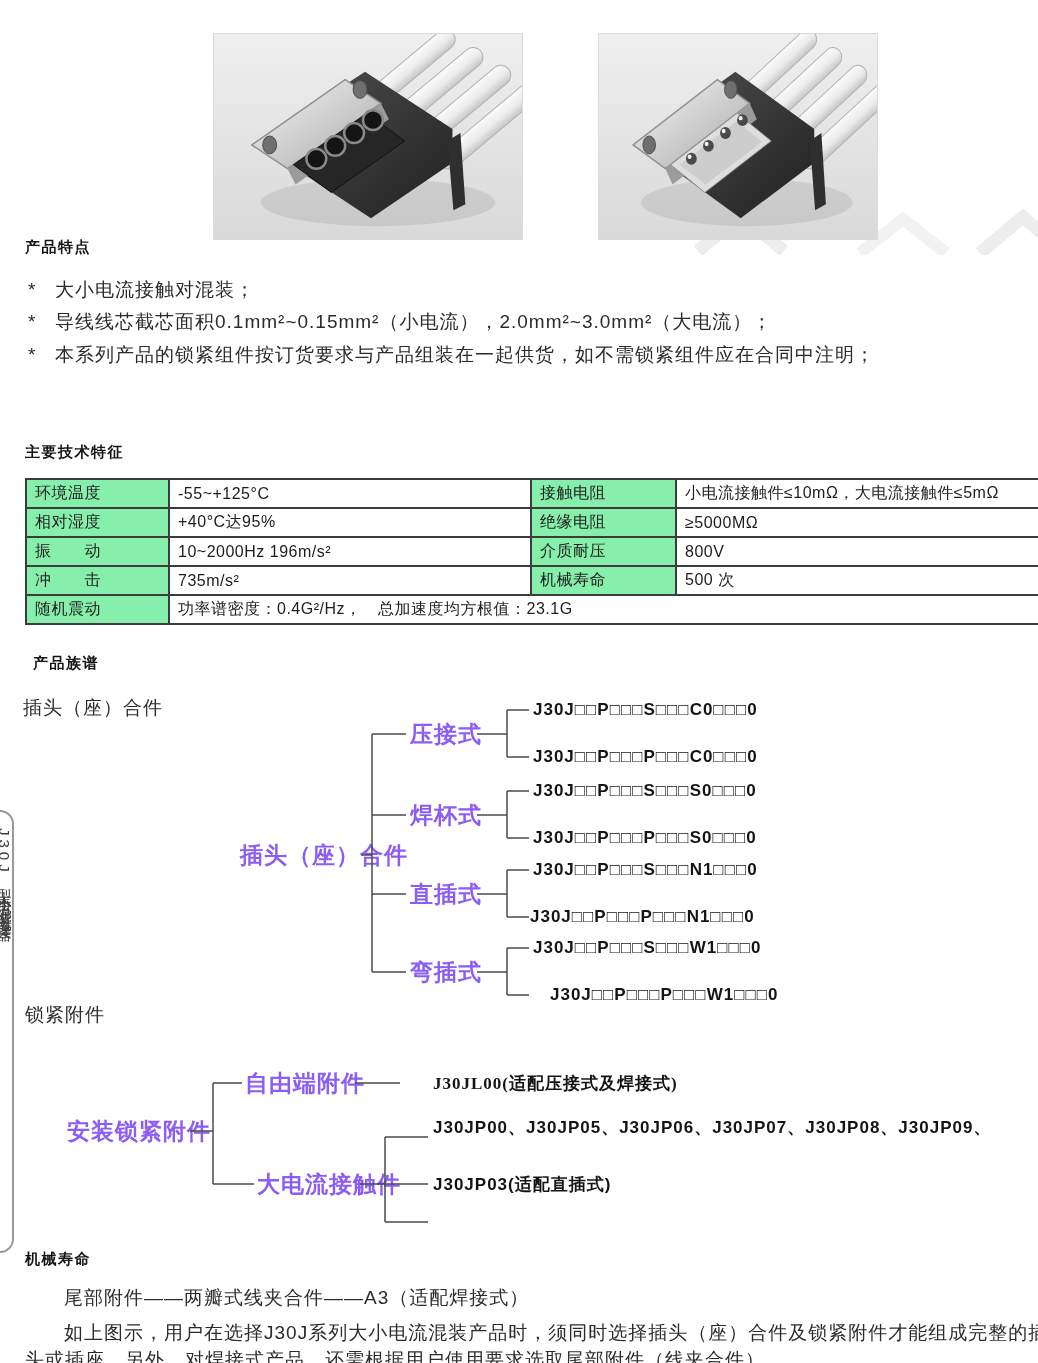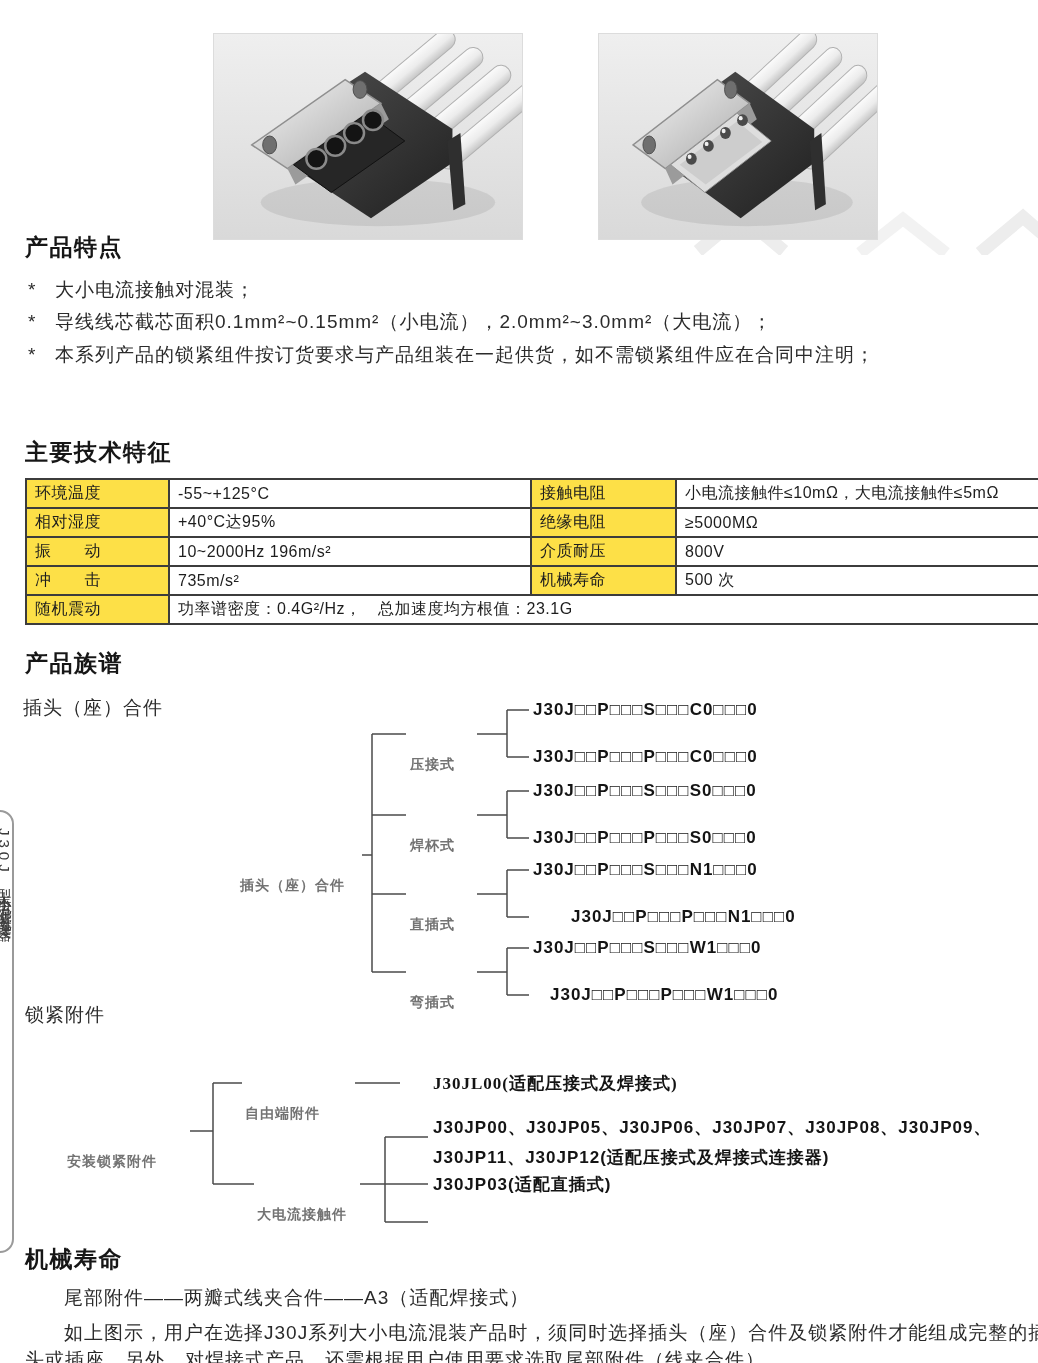--- a/index.html
+++ b/index.html
@@ -1,34 +1,34 @@
 <!DOCTYPE html>
 <html><head>
 <meta charset="utf-8">
 <style>
   html,body{margin:0;padding:0;background:#fff;}
   .page{
     position:relative;width:1038px;height:1363px;overflow:hidden;background:#fff;
     font-family:"Liberation Sans","DejaVu Sans",sans-serif;color:#222;
   }
   .abs{position:absolute;transform:translateY(-50%);white-space:nowrap;}
-  .h1{font-size:23px;font-weight:bold;color:#161616;letter-spacing:1.5px;}
+  .h1{font-size:15px;font-weight:bold;color:#161616;letter-spacing:1.5px;}
   .body-txt{font-size:19px;color:#2b2b2b;letter-spacing:1px;}
   .bullet{position:absolute;left:28px;transform:translateY(-50%);white-space:nowrap;font-size:19px;color:#2b2b2b;letter-spacing:1px;}
   .bullet .star{display:inline-block;width:27px;font-size:19px;color:#2b2b2b;}
-  .tree-label{font-size:14px;font-weight:bold;color:#737373;letter-spacing:1px;margin-top:31px;}
+  .tree-label{font-size:23px;font-weight:bold;color:#8b5cf6;letter-spacing:1px;}
   .code{font-size:17px;font-weight:bold;color:#141414;letter-spacing:1px;}
   .photo{position:absolute;top:33px;height:207px;border:1px solid #dcdcdc;box-sizing:border-box;z-index:2;}
   .photo svg{display:block;width:100%;height:100%;}
   .specs-table{
     position:absolute;left:25px;top:478px;width:1045px;border-collapse:collapse;table-layout:fixed;
     font-size:16px;color:#1d1d1d;z-index:1;
   }
   .specs-table td{border:2px solid #3c3c3c;height:27px;padding:0 0 0 8px;letter-spacing:0.5px;overflow:hidden;white-space:nowrap;}
-  .specs-table td.lbl{background:#fde047;}
+  .specs-table td.lbl{background:#86efac;}
   .wm{position:absolute;left:0;top:205px;z-index:0;}
   .tree-lines{position:absolute;left:0;top:0;z-index:1;pointer-events:none;}
   .side-tab{
     position:absolute;left:-30px;top:810px;width:44px;height:443px;background:#fff;
     border:2px solid #9a9a9a;border-radius:0 14px 14px 0;box-sizing:border-box;overflow:hidden;z-index:3;
   }
   .tab-text{position:absolute;left:22px;top:16px;writing-mode:vertical-rl;text-orientation:mixed;
     font-size:15px;letter-spacing:4px;color:#3a3a3a;white-space:nowrap;}
 </style>
 </head>
@@ -172,21 +172,21 @@
       <td class="lbl">机械寿命</td>
       <td>500 次</td>
     </tr>
     <tr>
       <td class="lbl">随机震动</td>
       <td colspan="3">功率谱密度：0.4G²/Hz，　总加速度均方根值：23.1G</td>
     </tr>
   </tbody>
     </table>
 
-  <div class="abs h1" style="left:25px;top:663px;">产品族谱</div>
+  <div class="abs h1" style="left:33px;top:663px;">产品族谱</div>
   <div class="abs body-txt" style="left:23px;top:708px;">插头（座）合件</div>
 
   <svg class="tree-lines" width="1038" height="1363">
     <g stroke="#4a4a4a" stroke-width="1.5" fill="none">
 
       <path d="M362 855 H372"></path>
         <path d="M372 734 V972"></path>
       <path d="M372 734 H406"></path>
         <path d="M372 815 H406"></path>
         <path d="M372 894 H406"></path>
@@ -224,32 +224,31 @@
   <div class="abs tree-label" style="left:410px;top:734px;">压接式</div>
   <div class="abs tree-label" style="left:410px;top:815px;">焊杯式</div>
   <div class="abs tree-label" style="left:410px;top:894px;">直插式</div>
   <div class="abs tree-label" style="left:410px;top:972px;">弯插式</div>
 
   <div class="abs code" style="left:533px;top:710px;">J30J□□P□□□S□□□C0□□□0</div>
   <div class="abs code" style="left:533px;top:757px;">J30J□□P□□□P□□□C0□□□0</div>
   <div class="abs code" style="left:533px;top:791px;">J30J□□P□□□S□□□S0□□□0</div>
   <div class="abs code" style="left:533px;top:838px;">J30J□□P□□□P□□□S0□□□0</div>
   <div class="abs code" style="left:533px;top:870px;">J30J□□P□□□S□□□N1□□□0</div>
-  <div class="abs code" style="left:556px;top:917px;margin-left:15px;">J30J□□P□□□P□□□N1□□□0</div>
+  <div class="abs code" style="left:515px;top:917px;margin-left:15px;">J30J□□P□□□P□□□N1□□□0</div>
   <div class="abs code" style="left:533px;top:948px;">J30J□□P□□□S□□□W1□□□0</div>
   <div class="abs code" style="left:550px;top:995px;">J30J□□P□□□P□□□W1□□□0</div>
 
   <div class="abs body-txt" style="left:25px;top:1015px;">锁紧附件</div>
   <div class="abs tree-label" style="left:67px;top:1131px;">安装锁紧附件</div>
   <div class="abs tree-label" style="left:245px;top:1083px;font-family:Liberation Serif, serif;">自由端附件</div>
   <div class="abs tree-label" style="left:257px;top:1184px;">大电流接触件</div>
 
   <div class="abs code" style="left:433px;top:1083px;font-family:Liberation Serif, serif;">J30JL00(适配压接式及焊接式)</div>
   <div class="abs code" style="left:433px;top:1127px;">J30JP00、J30JP05、J30JP06、J30JP07、J30JP08、J30JP09、</div>
-  <div class="abs code" style="left:433px;top:1157px;">J30JP11、J30JP12(适配压接式及焊接式连接器)</div>
   <div class="abs code" style="left:433px;top:1184px;">J30JP03(适配直插式)</div>
 
   <div class="abs h1" style="left:25px;top:1259px;">机械寿命</div>
   <div class="abs body-txt" style="left:64px;top:1298px;">尾部附件——两瓣式线夹合件——A3（适配焊接式）</div>
   <div class="abs body-txt" style="left:64px;top:1333px;">如上图示，用户在选择J30J系列大小电流混装产品时，须同时选择插头（座）合件及锁紧附件才能组成完整的插</div>
   <div class="abs body-txt" style="left:25px;top:1360px;">头或插座。另外，对焊接式产品，还需根据用户使用要求选取尾部附件（线夹合件）。</div>
 
   <div class="side-tab">
     <span class="tab-text">J30J型大小电流混装电连接器</span>
   </div>

